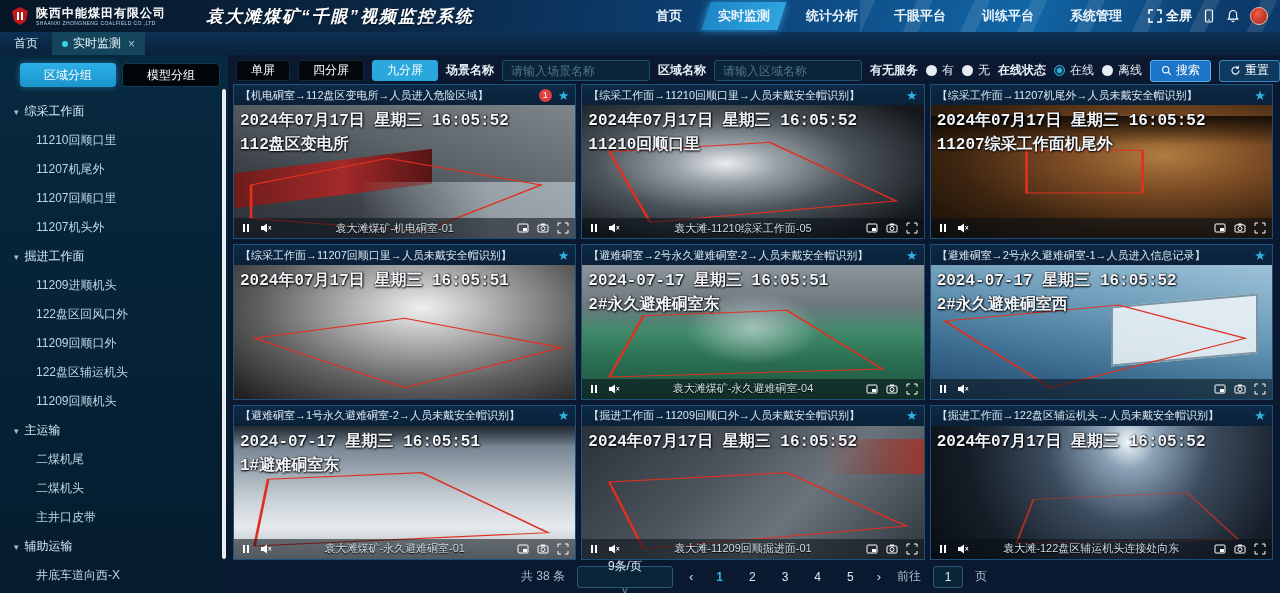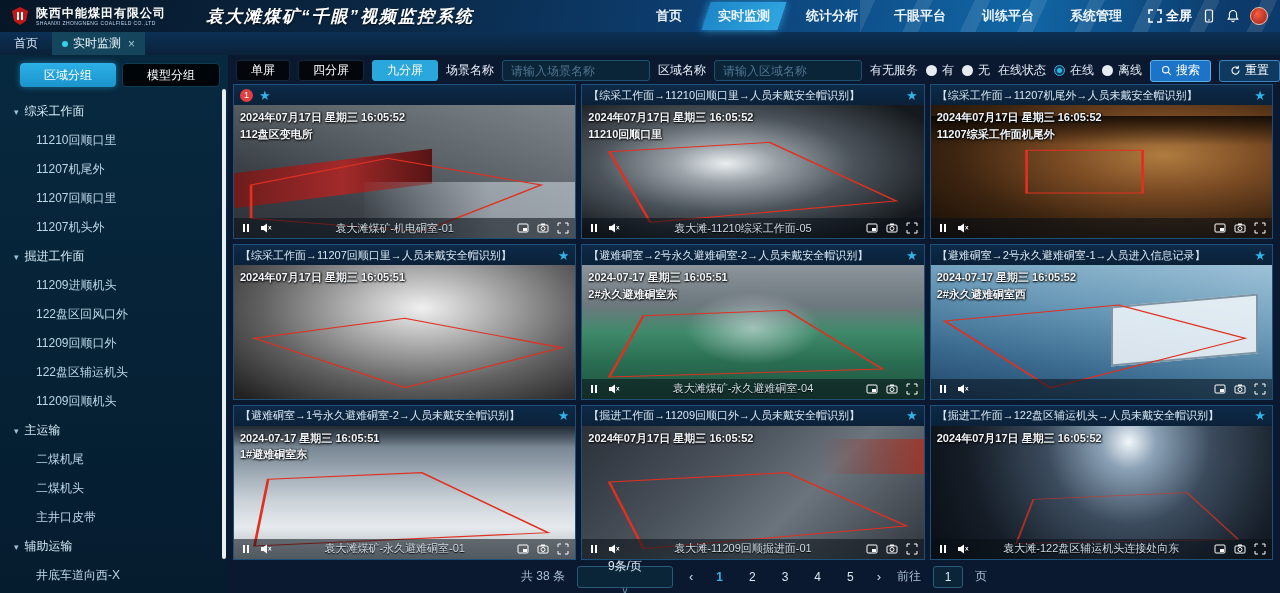--- a/index.html
+++ b/index.html
@@ -58,21 +58,21 @@
     background:#e9eef2; border-radius:2px; }
 
   
   .main { position:absolute; left:228px; top:55px; width:1052px; height:538px;
     background:#0a1830; }
   .toolbar { height:28px; display:flex; align-items:center; gap:8px; padding:3px 0 0 8px;
     color:#e6eef6; font-size:12px; }
   .tb-btn { height:21px; padding:0 14px; border-radius:3px; font-size:12px; color:#fff;
     display:flex; align-items:center; cursor:pointer; background:#03070c; border:1px solid #13283a; }
   .tb-btn.on { background:#2aa7dd; border-color:#2aa7dd; }
-  .tb-label { font-weight:normal; white-space:nowrap; }
+  .tb-label { font-weight:bold; white-space:nowrap; }
   .tb-input { width:148px; height:21px; background:#0a2438; border:1px solid #1f4f6e;
     border-radius:3px; color:#d8e8f4; font-size:12px; padding:0 8px; outline:none; }
   .tb-input::placeholder { color:#4f7490; }
   .radio-row { display:flex; align-items:center; gap:5px; white-space:nowrap; }
   .radio { width:11px; height:11px; border-radius:50%; background:#e6ecf1; display:inline-block; }
   .radio.sel { background:#15405c; border:1px solid #2fb4e8; position:relative; }
   .radio.sel::after { content:""; position:absolute; inset:2px; border-radius:50%; background:#2fb4e8; }
   .act-btn { height:22px; padding:0 10px; border-radius:3px; display:flex; align-items:center;
     gap:4px; cursor:pointer; color:#fff; font-size:12px; }
   .act-btn.search { background:#1b74c8; border:1px solid #5ab0e8; }
@@ -84,22 +84,22 @@
   .cell { border:1px solid #1d517c; background:#0b2138; display:flex; flex-direction:column;
     min-width:0; min-height:0; }
   .cell-title { height:20px; flex:0 0 20px; display:flex; align-items:center; gap:6px;
     padding:0 6px; background:linear-gradient(180deg,#0d2a48,#0a2138); }
   .ct-text { flex:1; color:#d8e6f0; font-size:11px; white-space:nowrap; overflow:hidden;
     text-overflow:ellipsis; }
   .ct-badge { min-width:13px; height:13px; border-radius:7px; background:#e04040; color:#fff;
     font-size:9px; display:flex; align-items:center; justify-content:center; flex:0 0 auto; }
   .ct-star { color:#2fb4e8; font-size:13px; line-height:1; flex:0 0 auto; cursor:pointer; }
   .vid { position:relative; flex:1; overflow:hidden; }
-  .osd { position:absolute; left:6px; top:4px; color:#f2f6fa; font-size:11px;
-    font-family:Liberation Sans, sans-serif; font-weight:bold;
+  .osd { position:absolute; left:6px; top:4px; color:#f2f6fa; font-size:16px;
+    font-family:Liberation Mono, monospace; font-weight:bold;
     text-shadow:0 1px 2px #000, 1px 0 2px #000; line-height:1.5; z-index:2; }
   .zone { position:absolute; inset:0; width:100%; height:100%; z-index:1; }
   .vbar { position:absolute; left:0; right:0; bottom:0; height:20px; z-index:3;
     background:rgba(8,14,22,.55); display:flex; align-items:center; padding:0 6px; gap:8px; }
   .vbar .cam { flex:1; text-align:center; color:#cfdce6; font-size:11px; white-space:nowrap;
     overflow:hidden; text-overflow:ellipsis; text-shadow:0 1px 1px #000; }
   .vic { width:12px; height:12px; display:block; cursor:pointer; flex:0 0 auto; }
 
   
   .v1 { background:linear-gradient(200deg,#7e868c 0%,#5c646a 40%,#3c4248 70%,#2c3036 100%); }
@@ -273,20 +273,21 @@
         <path d="M10.5 1 L10.5 4 L7.5 4" fill="none" stroke="#fff" stroke-width="1.4"></path>
       </svg>
       <span>重置</span>
     </div>
   </div>
 
   <div class="grid">
 
     <div class="cell">
       <div class="cell-title">
+        <span class="ct-text">【机电硐室→112盘区变电所→人员进入危险区域】</span>
         <span class="ct-badge">1</span>
         <span class="ct-star">★</span>
       </div>
       <div class="vid v1">
         <div class="osd">
           <div>2024年07月17日 星期三 16:05:52</div>
             <div>112盘区变电所</div>
         </div>
         <svg class="zone" viewBox="0 0 100 100" preserveAspectRatio="none">
           <polygon points="5,60 45,40 90,60 55,95 5,85" fill="none" stroke="#e03020" stroke-width="0.8"></polygon>

